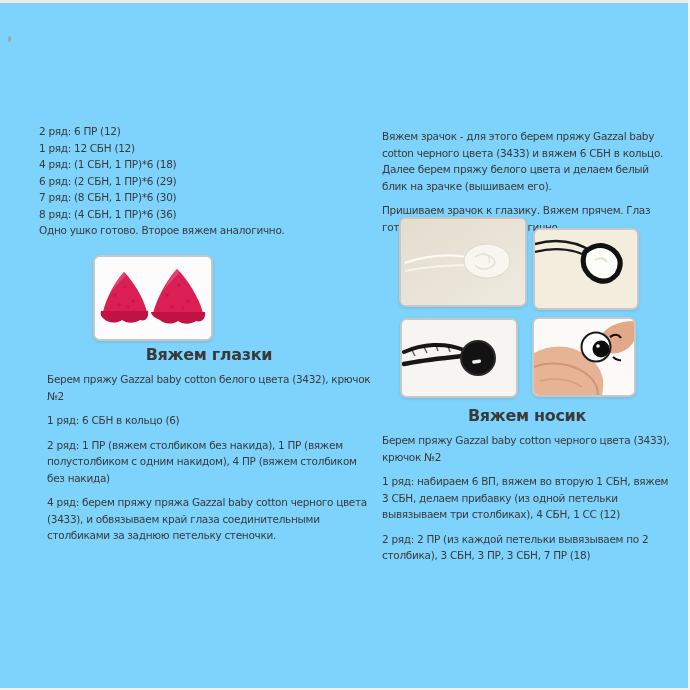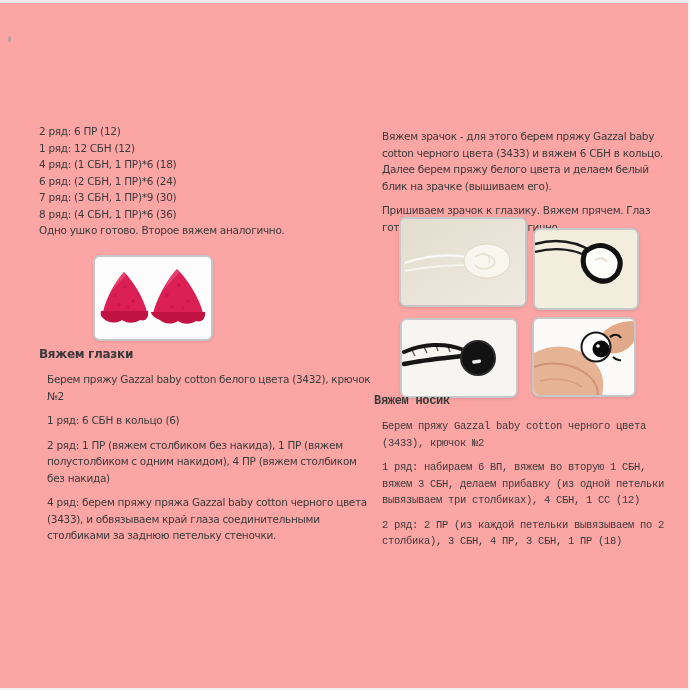--- a/index.html
+++ b/index.html
@@ -5,38 +5,38 @@
   * { margin:0; padding:0; box-sizing:border-box; }
   html,body { background:#ffffff; }
   body {
     width:690px; height:690px;
     font-family:"DejaVu Sans", sans-serif;
     color:#3a3a3a;
     position:relative;
   }
   .page {
     position:relative; width:690px; height:690px;
-    background:#fca5a5; overflow:hidden;
+    background:#7dd3fc; overflow:hidden;
   }
   .scan-edge-top { position:absolute; left:0; top:0; width:690px; height:3px; background:#ebebeb; }
   .scan-edge-bottom { position:absolute; left:0; bottom:0; width:690px; height:2px; background:#f1f1f1; }
   .scan-edge-right { position:absolute; right:0; top:0; width:2px; height:690px; background:#f3f3f3; }
   .scan-speck { position:absolute; left:8px; top:36px; width:3px; height:6px; background:#9d9d9d; border-radius:2px; opacity:.7; }
 
   .txt { font-size:10.5px; line-height:16.5px; letter-spacing:-0.3px; }
   .row { white-space:nowrap; }
-  .heading { font-weight:bold; font-size:12px; line-height:17px; letter-spacing:-0.3px; }
+  .heading { font-weight:bold; font-size:16px; line-height:17px; letter-spacing:-0.3px;text-align:center; }
   .para { margin:8px; }
 
   .block { position:absolute; }
   #ear-rows      { left:39px;  top:123px; width:330px; }
   #ears-photo    { left:93px;  top:255px; width:120px; height:86px; }
   #eyes-section  { left:39px;  top:346px; width:340px; }
   #pupil-text    { left:374px; top:120px; width:306px; }
-  #nose-section  { left:374px; top:393px; width:306px;font-family:Liberation Mono, monospace; }
+  #nose-section  { left:374px; top:407px; width:306px; }
 
   .photo {
     position:absolute;
     border:2px solid #c7c7c7;
     border-radius:7px;
     overflow:hidden;
     background:#fdfdfd;
     box-shadow:0 1px 3px rgba(0,0,0,0.12);
   }
   #photo-white-blank { left:399px; top:217px; width:128px; height:90px; }
@@ -52,22 +52,22 @@
 
   <div class="scan-edge-top"></div>
   <div class="scan-edge-bottom"></div>
   <div class="scan-edge-right"></div>
   <div class="scan-speck"></div>
 
   <div class="block txt" id="ear-rows">
     <div class="row">2 ряд: 6 ПР (12)</div>
     <div class="row">1 ряд: 12 СБН (12)</div>
     <div class="row">4 ряд: (1 СБН, 1 ПР)*6 (18)</div>
-    <div class="row">6 ряд: (2 СБН, 1 ПР)*6 (24)</div>
-    <div class="row">7 ряд: (3 СБН, 1 ПР)*9 (30)</div>
+    <div class="row">6 ряд: (2 СБН, 1 ПР)*6 (29)</div>
+    <div class="row">7 ряд: (8 СБН, 1 ПР)*6 (30)</div>
     <div class="row">8 ряд: (4 СБН, 1 ПР)*6 (36)</div>
     <div class="row">Одно ушко готово. Второе вяжем аналогично.</div>
   </div>
 
   <div class="photo" id="ears-photo">
     <svg viewBox="0 0 116 82" preserveAspectRatio="none">
       <rect x="0" y="0" width="116" height="82" fill="#fdfcfc"></rect>
 
       <path d="M29 15 C21 23 11 41 8 55 L52 55 C48 39 37 23 29 15 Z" fill="#db1e54"></path>
       <path d="M6 54 L53 54 C54 60 51 65 45 63 C39 67 31 66 27 63 C21 67 13 66 9 62 C6 60 5 57 6 54 Z" fill="#c11244"></path>
@@ -154,16 +154,16 @@
       <circle cx="64" cy="27" r="1.8" fill="#ffffff"></circle>
       <path d="M76 18 q7 -5 11 1" stroke="#111111" stroke-width="2.2" fill="none"></path>
       <path d="M79 38 q4 4 8 3" stroke="#111111" stroke-width="2" fill="none"></path>
     </svg>
   </div>
 
   <div class="block txt" id="nose-section">
     <div class="heading">Вяжем носик</div>
     <p class="para">Берем пряжу Gazzal baby cotton черного цвета (3433), крючок №2</p>
     <p class="para">1 ряд: набираем 6 ВП, вяжем во вторую 1 СБН,  вяжем 3 СБН, делаем прибавку (из одной петельки вывязываем три столбиках), 4 СБН, 1 СС (12)</p>
-    <p class="para">2 ряд: 2 ПР (из каждой петельки вывязываем по 2 столбика), 3 СБН, 4 ПР, 3 СБН, 1 ПР (18)</p>
+    <p class="para">2 ряд: 2 ПР (из каждой петельки вывязываем по 2 столбика), 3 СБН, 3 ПР, 3 СБН, 7 ПР (18)</p>
   </div>
 
 </div>
 
 </body></html>

